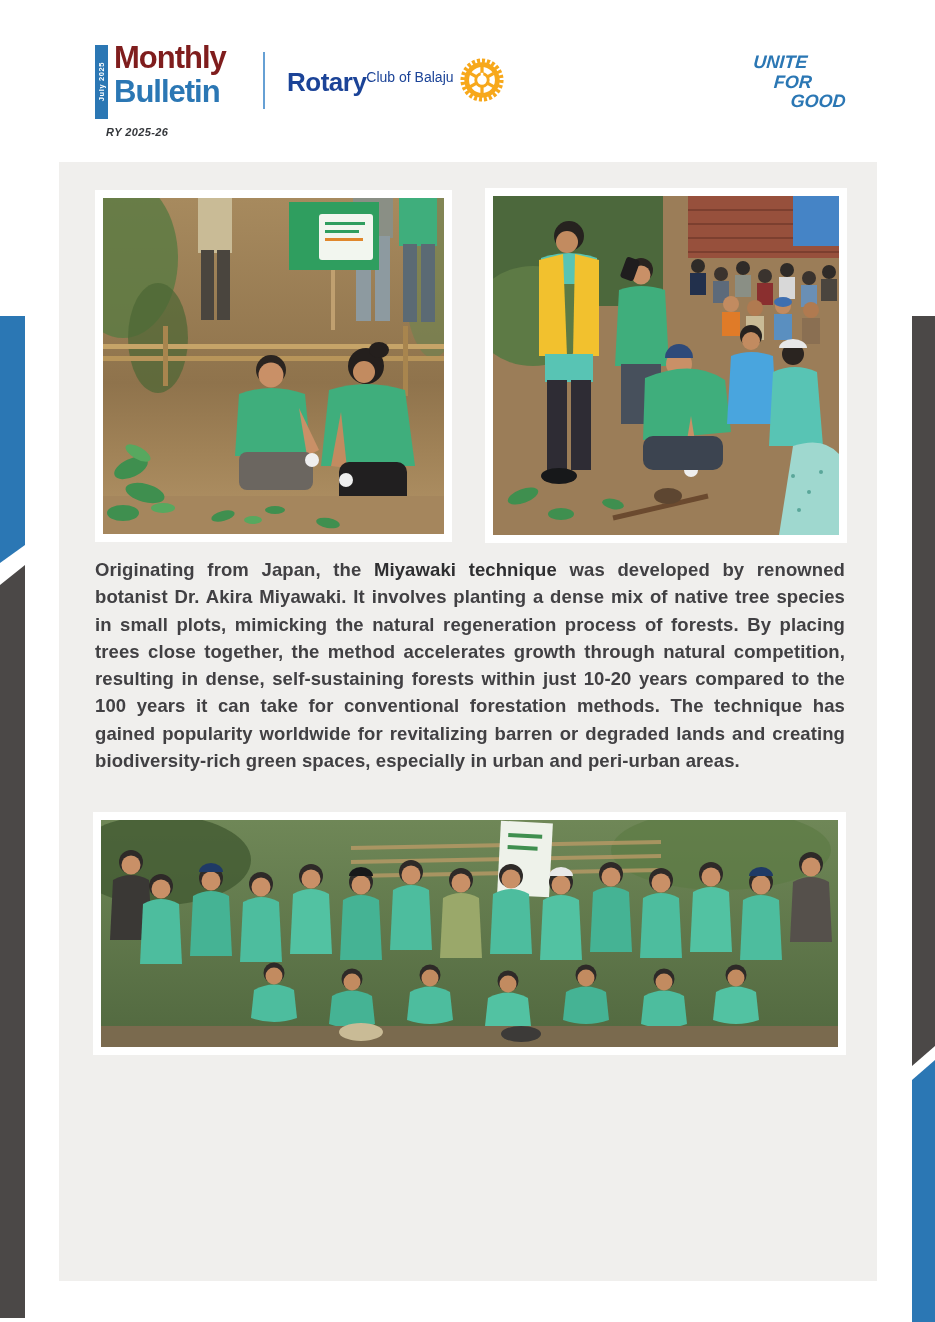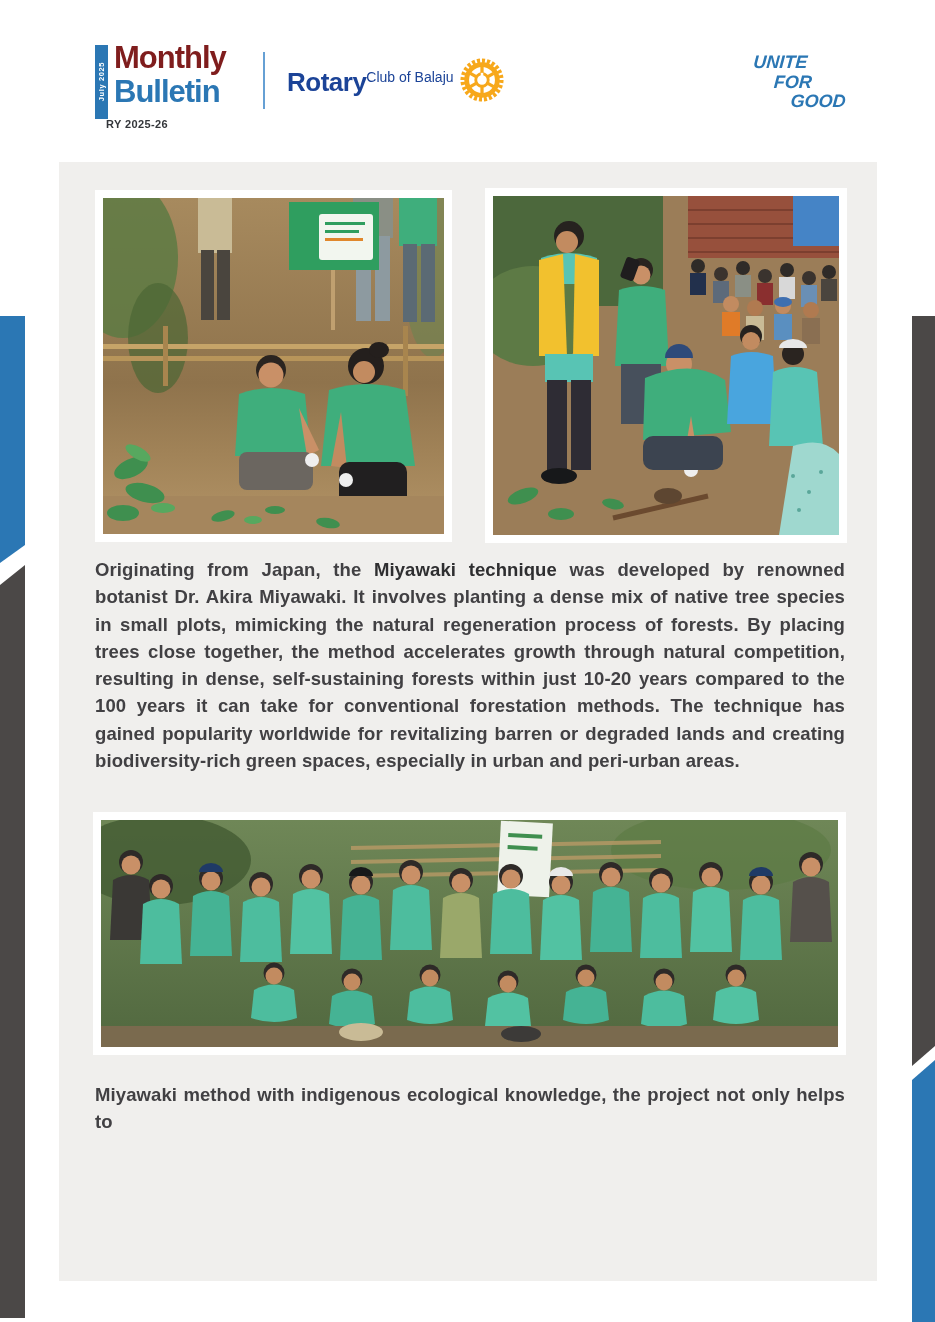--- a/index.html
+++ b/index.html
@@ -22,22 +22,22 @@
     background:var(--accent);display:flex;align-items:center;justify-content:center;
   }
   .date-band span{
     writing-mode:vertical-rl;transform:rotate(180deg);
     color:#fff;font-size:7.5px;font-weight:bold;letter-spacing:.6px;white-space:nowrap;
   }
   .masthead{position:absolute;left:114px;top:41px;line-height:34px;
     font-weight:700;font-size:31px;letter-spacing:-1px;}
   .masthead .l1{color:#7f1d1d;}
   .masthead .l2{color:var(--accent);}
-  .ry{position:absolute;left:106px;top:118px;font-size:11px;font-weight:700;
-    color:#33363a;letter-spacing:.4px;}
+  .ry{position:absolute;left:106px;top:126px;font-size:11px;font-weight:700;
+    color:#33363a;letter-spacing:.4px;font-style:italic;}
   .header-divider{position:absolute;left:263px;top:52px;width:2px;height:57px;background:#66a0d4;}
   .rotary{position:absolute;left:287px;top:57px;display:flex;align-items:center;gap:5px;}
   .rotary .txt{display:flex;flex-direction:row;}
   .rotary .brand{color:var(--rotary-navy);font-weight:700;font-size:26px;line-height:26px;letter-spacing:-.5px;}
   .rotary .club{color:var(--rotary-navy);font-size:14px;line-height:14px;margin-top:1px;}
   .tagline{position:absolute;left:752px;top:53px;color:var(--accent);
     font-style:italic;font-weight:700;font-size:18px;line-height:19.5px;transform:skewX(-4deg);}
   .tagline .t2{margin-left:22px;}
   .tagline .t3{margin-left:40px;}
   
@@ -328,19 +328,18 @@
     <use href="#pcrouch" x="462" y="144" fill="#45b394"></use>
     <use href="#pcrouch" x="540" y="148" fill="#4dbd9e"></use>
     <use href="#pcrouch" x="612" y="144" fill="#52c2a2"></use>
     <rect x="0" y="206" width="737" height="21" fill="#7a6a4e"></rect>
     <ellipse cx="260" cy="212" rx="22" ry="9" fill="#c9bb96"></ellipse>
     <ellipse cx="420" cy="214" rx="20" ry="8" fill="#3c3a38"></ellipse>
   </svg>
 </div>
 
 <div class="para" id="para2">
-  <p>Miyawaki method with indigenous ecological knowledge, the project not only helps to</p>
 </div>
 
 <div class="band band-left-blue"></div>
 <div class="band band-left-dark"></div>
 <div class="band band-right-dark"></div>
 <div class="band band-right-blue"></div>
 
 </body></html>

